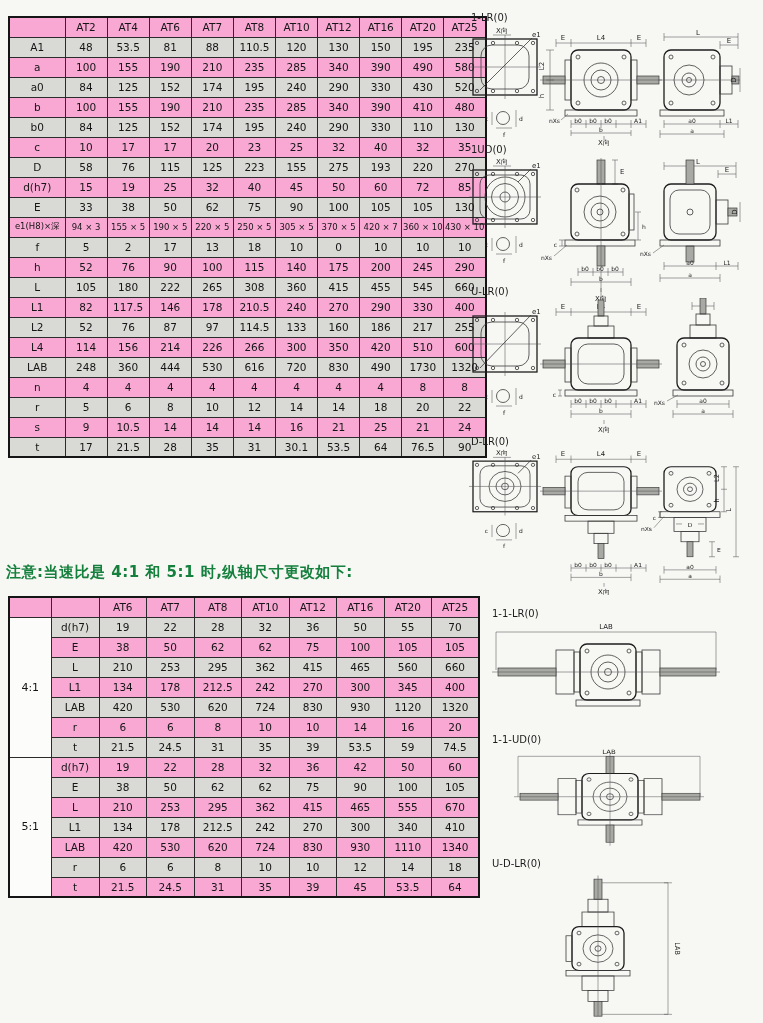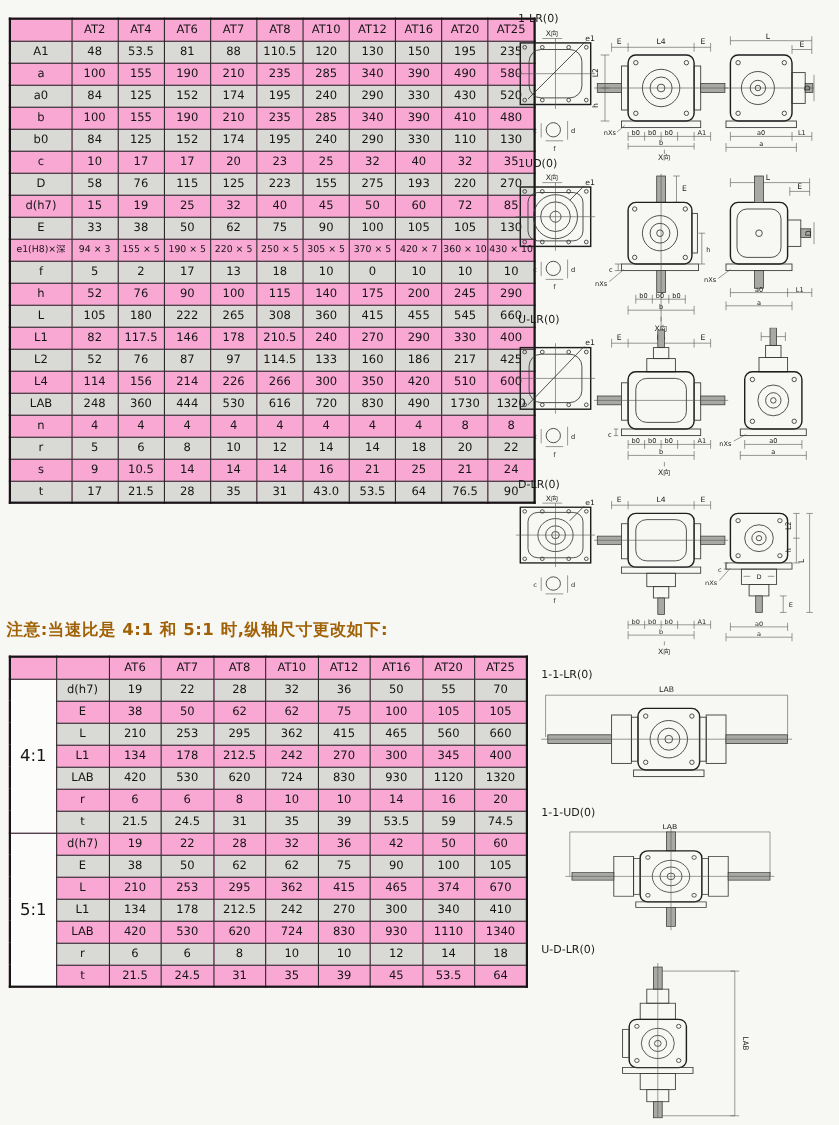--- a/index.html
+++ b/index.html
@@ -4,25 +4,25 @@
 <style>
 *{margin:0;padding:0;box-sizing:border-box}
 html,body{background:#fff}
 .page{position:relative;width:763px;height:1023px;background:#f7f7f4;font-family:"DejaVu Sans","Liberation Sans",sans-serif;overflow:hidden}
 table{border-collapse:collapse;table-layout:fixed;background:#f9a8d4}
 td,th{border:1px solid #2b2b2b;text-align:center;vertical-align:middle;font-weight:400;color:#151515;overflow:hidden;white-space:nowrap}
 #table1{position:absolute;left:8px;top:16px;width:479px;border:2px solid #151515}
 #table1 td,#table1 th{height:20px;font-size:10.5px}
 #table1 tbody tr:nth-child(odd) td{background:#d9d9d5}
 #table1 tbody tr:nth-child(10) td{font-size:8.5px}
-#note{position:absolute;left:6px;top:563px;font-size:15px;font-weight:700;color:#a16207;letter-spacing:.5px}
+#note{position:absolute;left:6px;top:563px;font-size:15px;font-weight:700;color:#15803d;letter-spacing:.5px}
 #table2{position:absolute;left:8px;top:596px;width:472px;border:2px solid #151515}
 #table2 td,#table2 th{height:20px;font-size:10.5px}
 #table2 tbody tr:nth-child(odd) td{background:#d9d9d5}
-#table2 td.ratio{background:#fcfcfa !important;font-size:15px}
+#table2 td.ratio{background:#fcfcfa !important;font-size:11px}
 .dg{position:absolute;left:468px;width:273px}
 .dg-title{font-size:10px;color:#1c1c1c;margin-bottom:1px;padding-left:3px}
 .dg.low .dg-title{padding-left:24px}
 svg{display:block}
 svg .ln{fill:none;stroke:#3a3a3a;stroke-width:.8}
 svg .thk{fill:none;stroke:#1e1e1e;stroke-width:1.3}
 svg .dim{fill:none;stroke:#555;stroke-width:.55}
 svg .shaft{fill:#a8a8a4;stroke:#3a3a3a;stroke-width:.7}
 svg text{font-size:7px;fill:#1c1c1c;font-family:"DejaVu Sans",sans-serif}
 svg text.sm{font-size:6px}
@@ -252,21 +252,21 @@
       <td>L2</td>
       <td>52</td>
       <td>76</td>
       <td>87</td>
       <td>97</td>
       <td>114.5</td>
       <td>133</td>
       <td>160</td>
       <td>186</td>
       <td>217</td>
-      <td>425</td>
+      <td>255</td>
     </tr>
 
     <tr>
       <td>L4</td>
       <td>114</td>
       <td>156</td>
       <td>214</td>
       <td>226</td>
       <td>266</td>
       <td>300</td>
@@ -332,21 +332,21 @@
       <td>24</td>
     </tr>
 
     <tr>
       <td>t</td>
       <td>17</td>
       <td>21.5</td>
       <td>28</td>
       <td>35</td>
       <td>31</td>
-      <td>43.0</td>
+      <td>30.1</td>
       <td>53.5</td>
       <td>64</td>
       <td>76.5</td>
       <td>90</td>
     </tr>
   </tbody>
   </table>
 
   <div id="note">注意:当速比是 4:1 和 5:1 时,纵轴尺寸更改如下:</div>
 
@@ -472,21 +472,21 @@
           <td>105</td>
         </tr>
       <tr>
           <td>L</td>
           <td>210</td>
           <td>253</td>
           <td>295</td>
           <td>362</td>
           <td>415</td>
           <td>465</td>
-          <td>374</td>
+          <td>555</td>
           <td>670</td>
         </tr>
       <tr>
           <td>L1</td>
           <td>134</td>
           <td>178</td>
           <td>212.5</td>
           <td>242</td>
           <td>270</td>
           <td>300</td>

